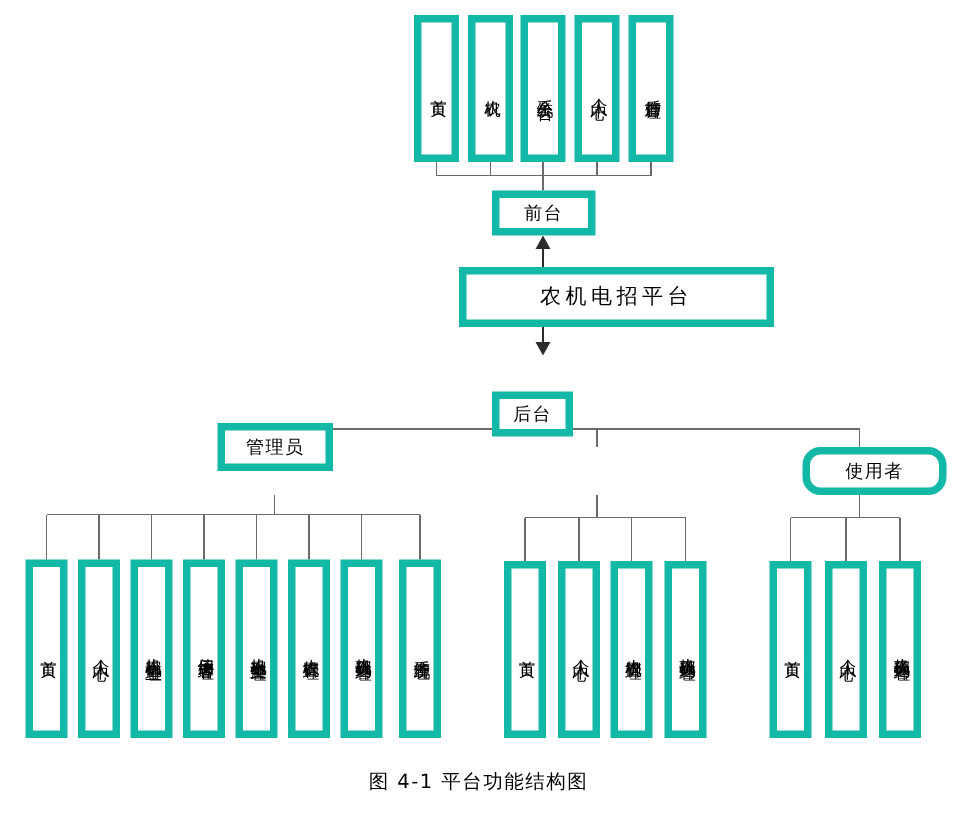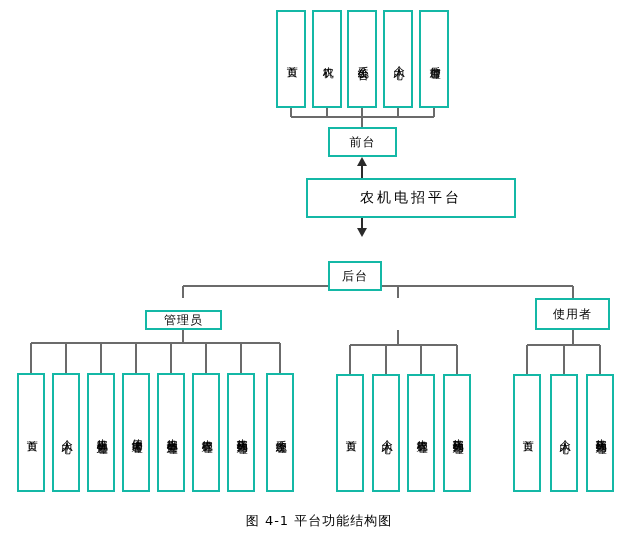--- a/index.html
+++ b/index.html
@@ -23,21 +23,21 @@
     position: absolute;
     left: 0;
     top: 0;
     width: 638px;
     height: 543px;
     pointer-events: none;
   }
   .node {
     position: absolute;
     box-sizing: border-box;
-    border: 2px solid #14b8a6;
+    border: 5px solid #14b8a6;
     background: #ffffff;
     display: flex;
     align-items: center;
     justify-content: center;
     text-align: right;
     color: #000;
     z-index: 2;
   }
   .node.h {
     font-size: 12px;
@@ -158,24 +158,24 @@
   </div>
 
   <div class="node main" style="left:258px; top:178px; width:210px; height:40px;margin-left:48px;">
     <span>农机电招平台</span>
   </div>
 
   <div class="node h" style="left:328px; top:233px; width:54px; height:30px;margin-top:28px;">
     <span>后台</span>
   </div>
 
-  <div class="node h" style="left:145px; top:310px; width:77px; height:20px;">
+  <div class="node h" style="left:145px; top:282px; width:77px; height:32px;">
     <span>管理员</span>
   </div>
-  <div class="node h" style="left:535px; top:298px; width:75px; height:32px;">
+  <div class="node h" style="left:535px; top:298px; width:96px; height:32px;border-radius:12px;">
     <span>使用者</span>
   </div>
 
   <div class="node v" style="left:17px; top:373px; width:28px; height:119px;">
     <span>首页</span>
   </div>
   <div class="node v" style="left:52px; top:373px; width:28px; height:119px;">
     <span>个人中心</span>
   </div>
   <div class="node v" style="left:87px; top:373px; width:28px; height:119px;">

